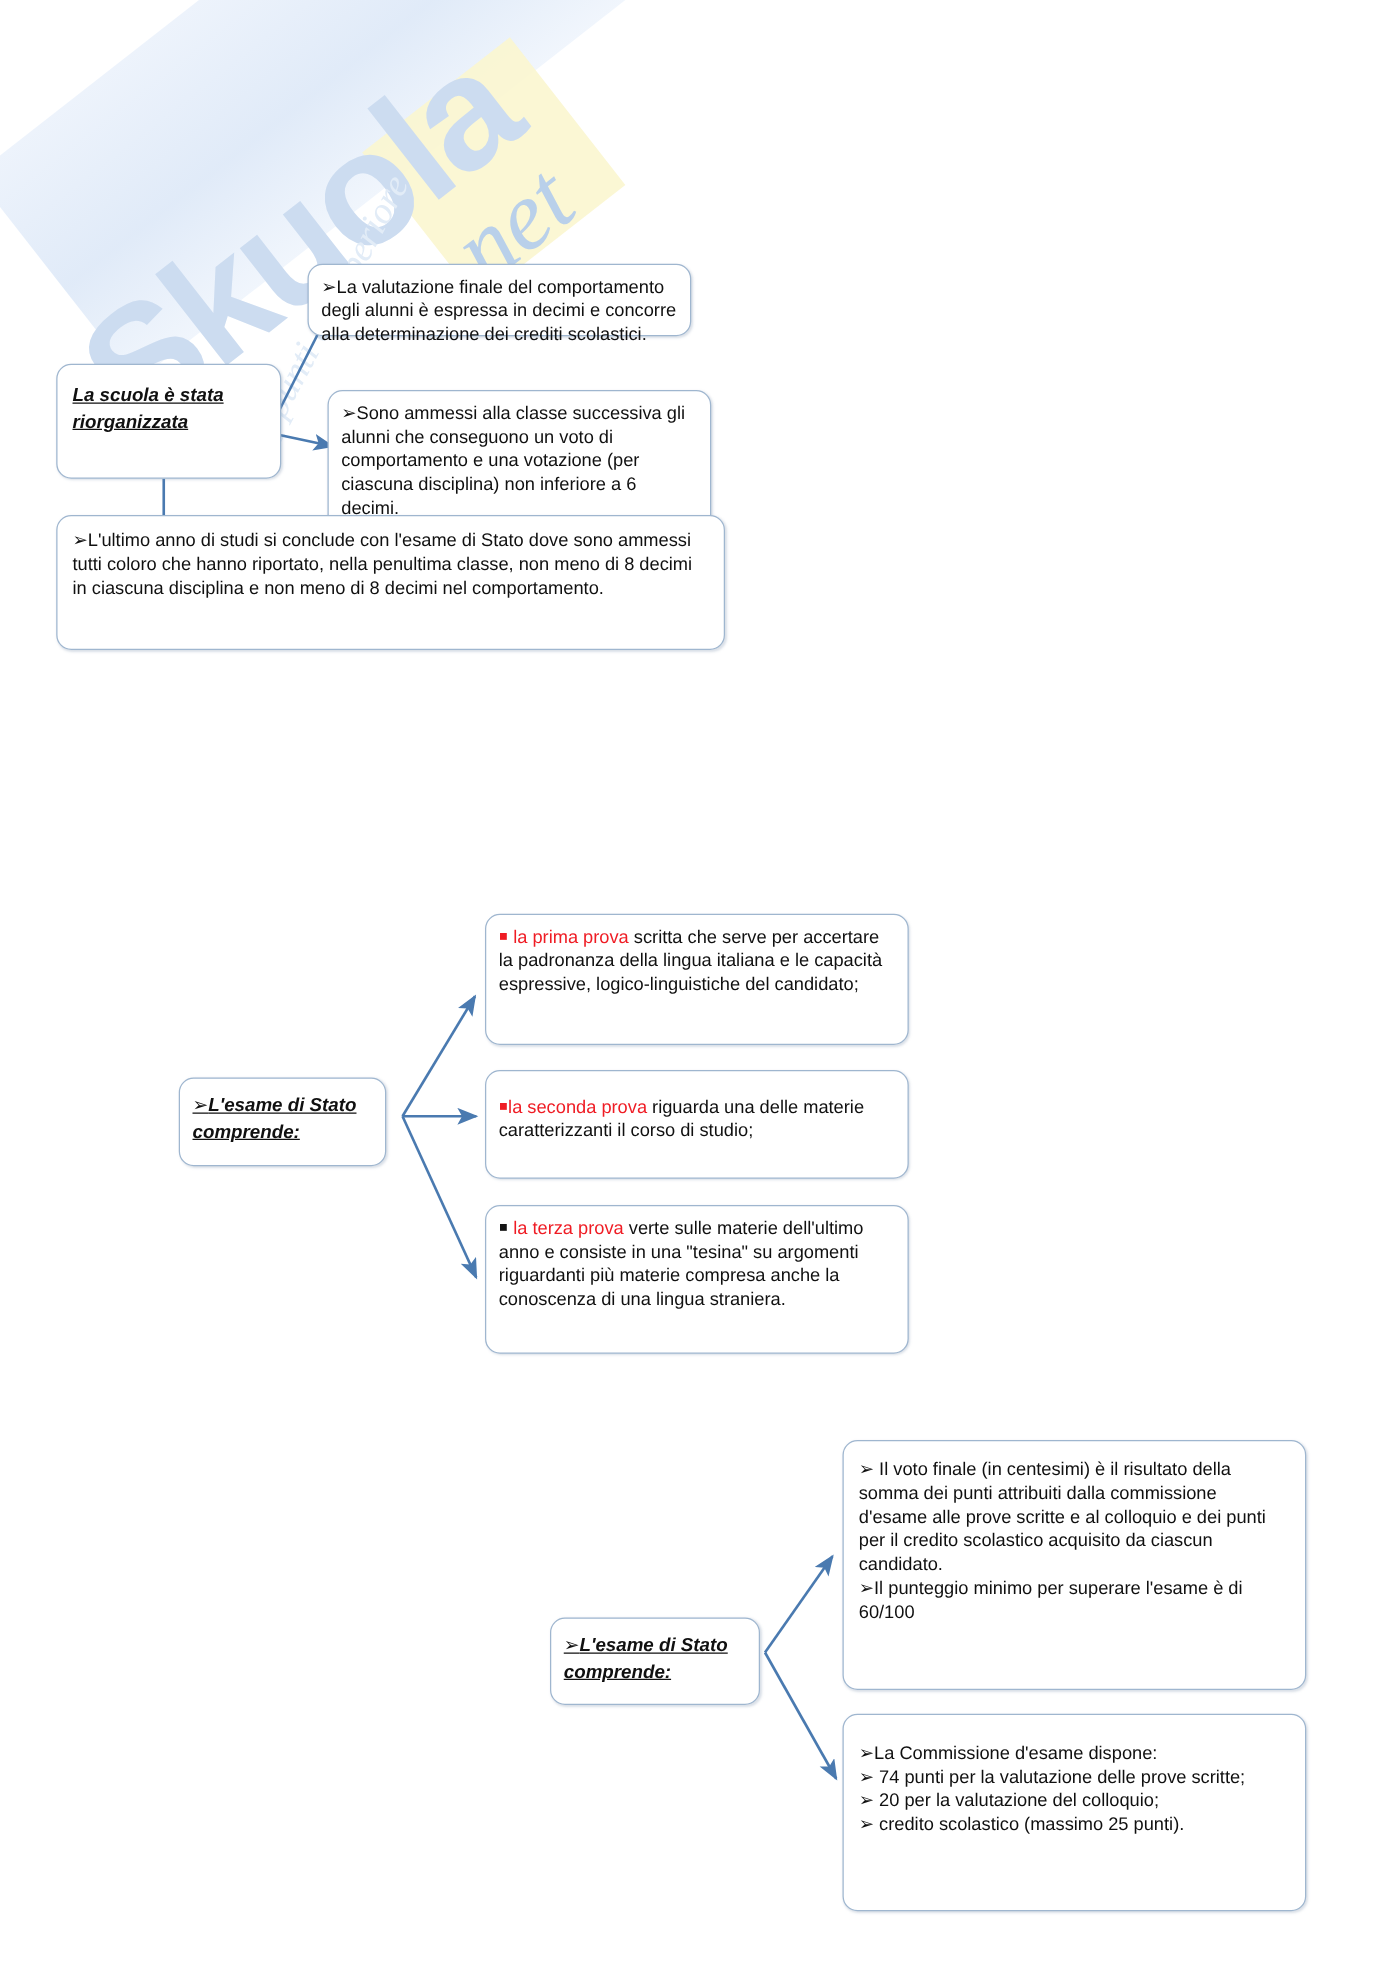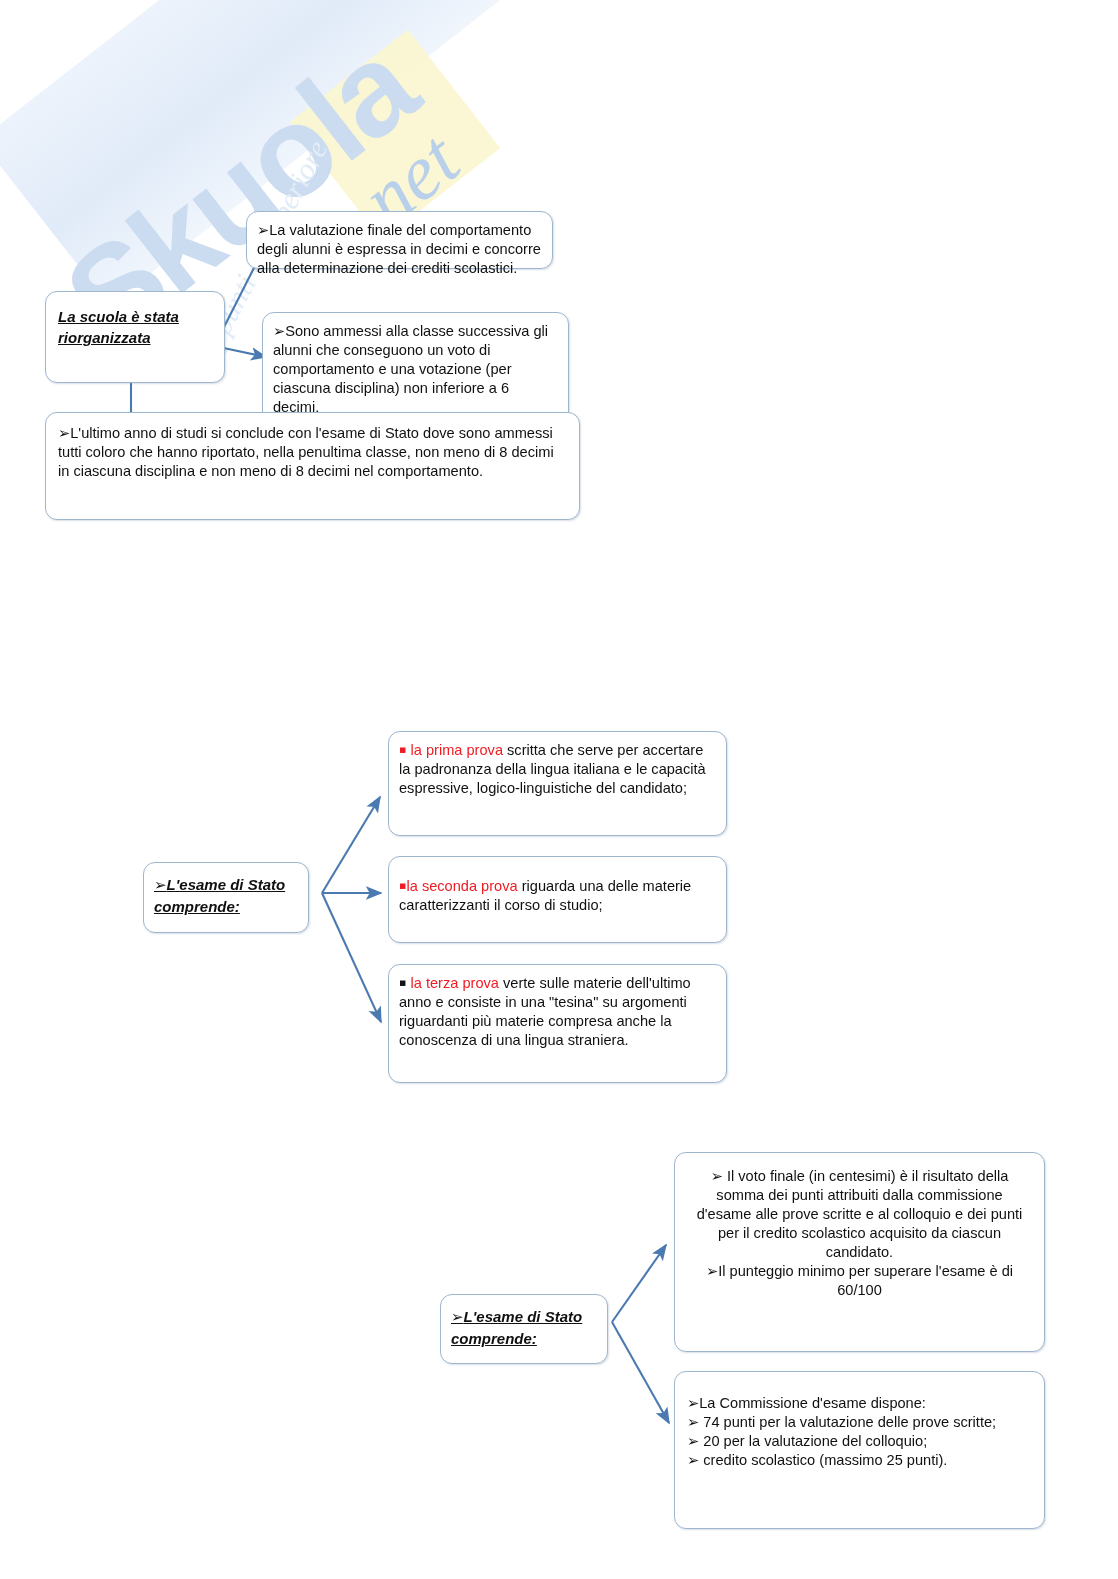--- a/index.html
+++ b/index.html
@@ -187,21 +187,21 @@
       <p class="p"><span class="sq">▪</span><span class="red">la seconda prova</span><span> riguarda una delle materie caratterizzanti il corso di studio;</span></p>
     </div>
   </div>
 
   <div class="box" style="left:440px;top:1294px;width:168px;height:70px;">
     <div class="inner" style="padding:11px 10px;">
       <p class="p hdr"><span class="marker">➢</span><span>L'esame di Stato comprende:</span></p>
     </div>
   </div>
 
-  <div class="box" style="left:674px;top:1152px;width:371px;height:200px;text-align:center;">
+  <div class="box" style="left:674px;top:1152px;width:371px;height:200px;">
     <div class="inner" style="padding:14px 12px;">
       <p class="p"><span class="marker">➢</span><span> Il voto finale (in centesimi) è il risultato della somma dei punti attribuiti dalla commissione d'esame alle prove scritte e al colloquio e dei punti per il credito scolastico acquisito da ciascun candidato.</span></p>
       <p class="p"><span class="marker">➢</span><span>Il punteggio minimo per superare l'esame è di 60/100</span></p>
     </div>
   </div>
 
   <div class="box" style="left:674px;top:1371px;width:371px;height:158px;">
     <div class="inner" style="padding:22px 12px 12px 12px;">
       <p class="p"><span class="marker">➢</span><span>La Commissione d'esame dispone:</span></p>
       <p class="p"><span class="marker">➢</span><span> 74 punti per la valutazione delle prove scritte;</span></p>

